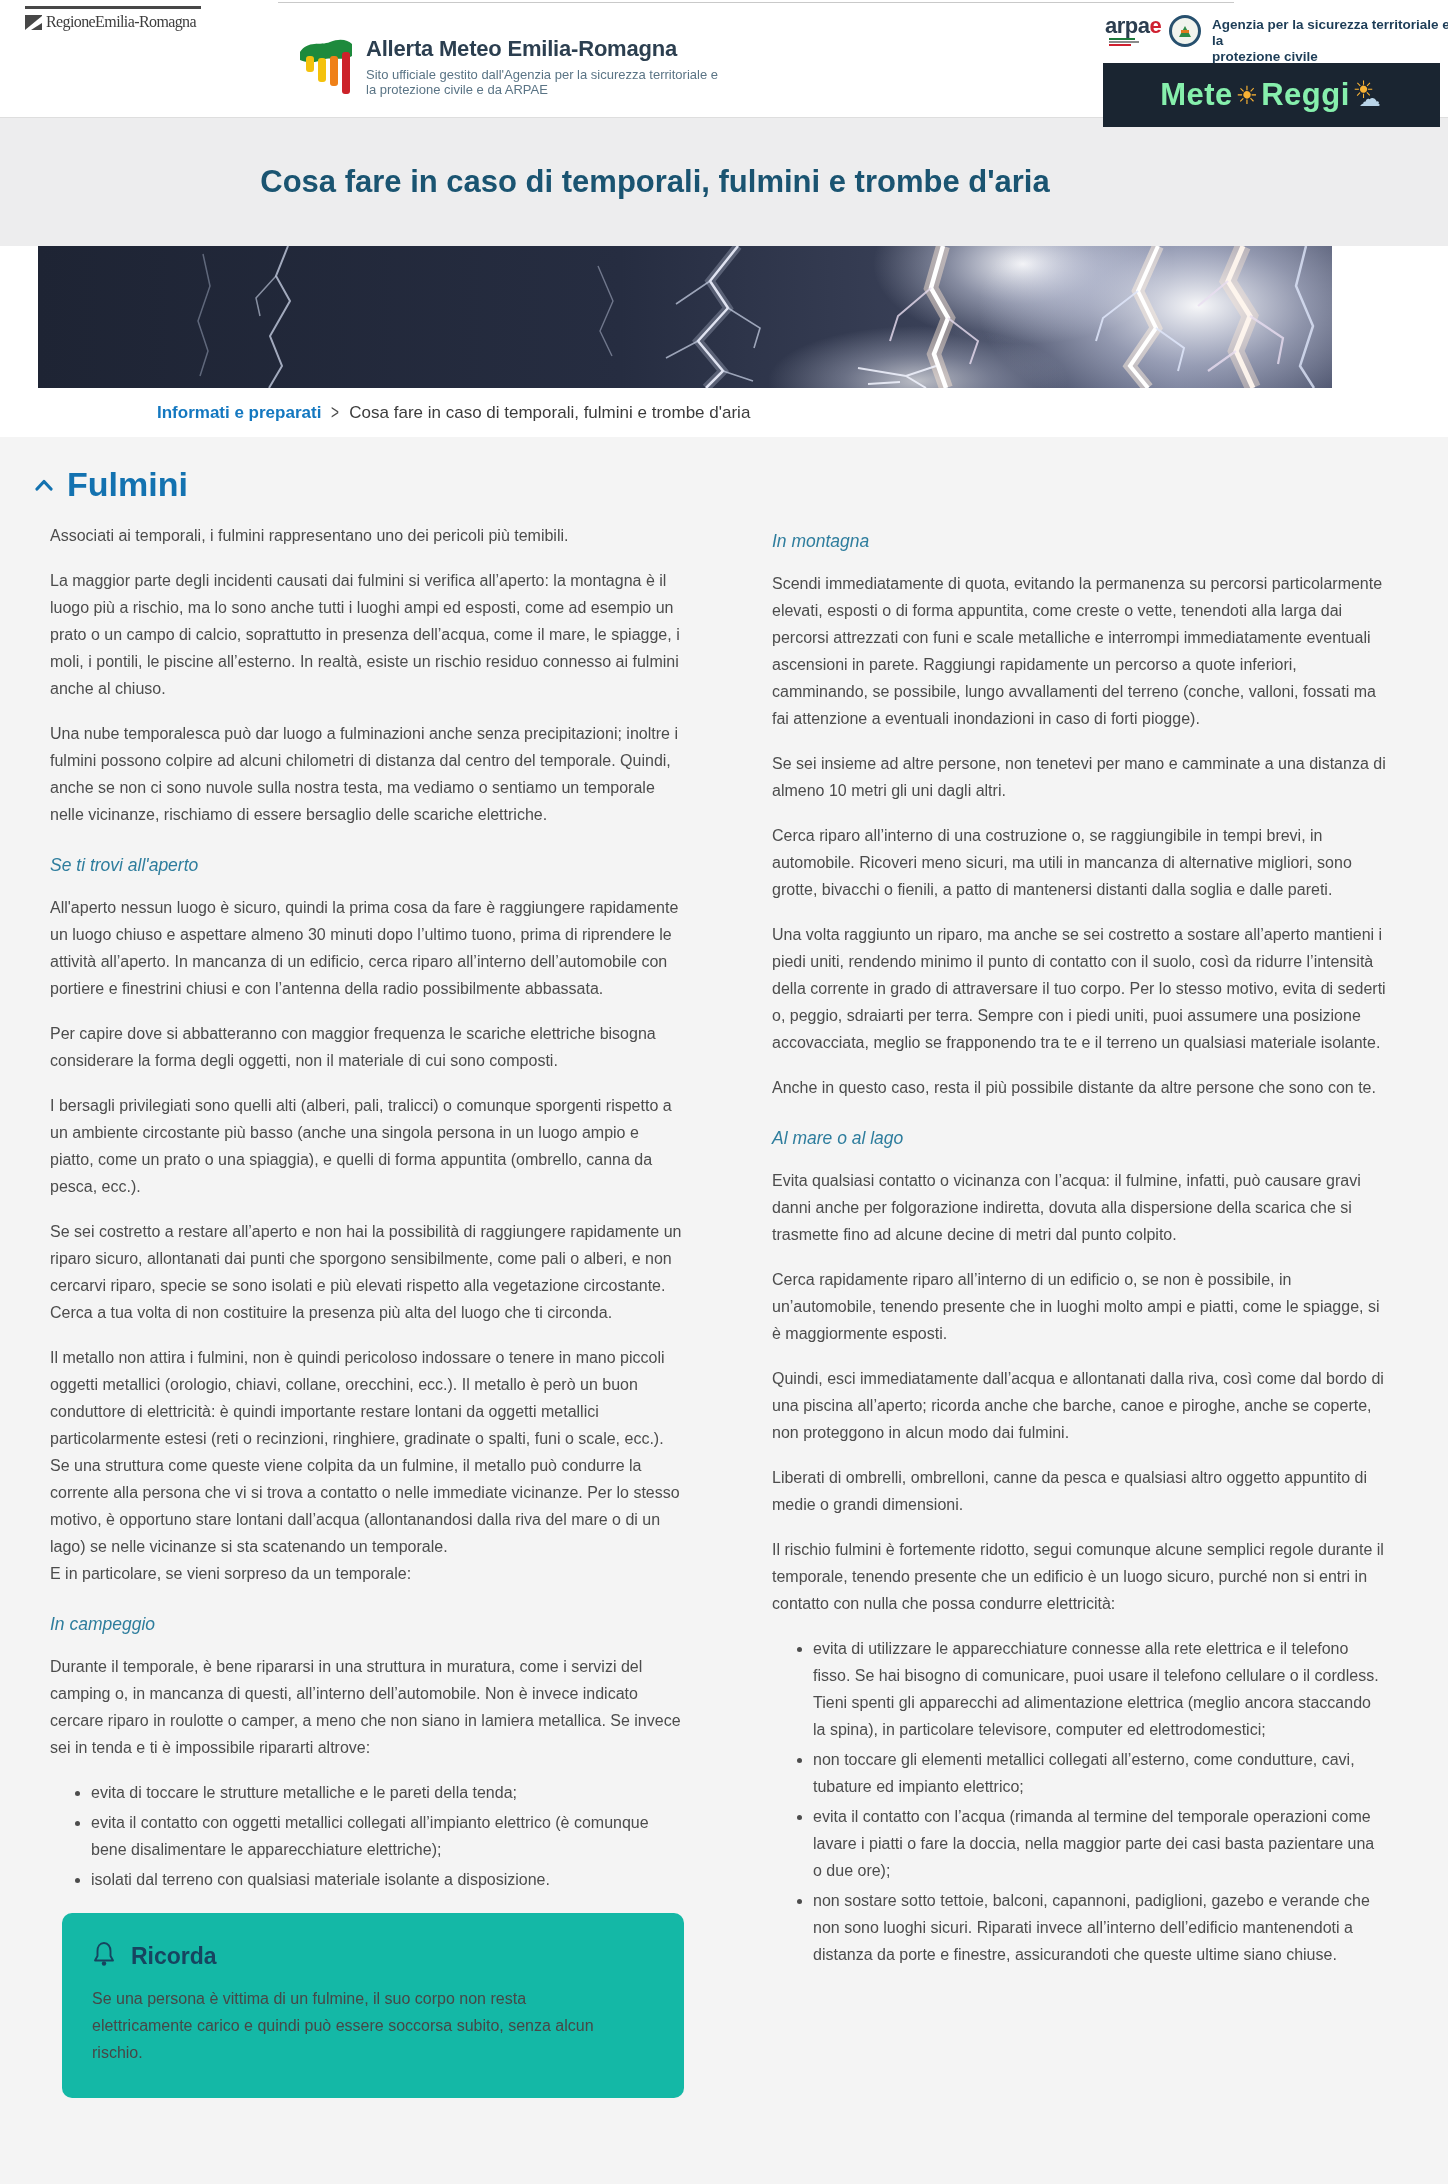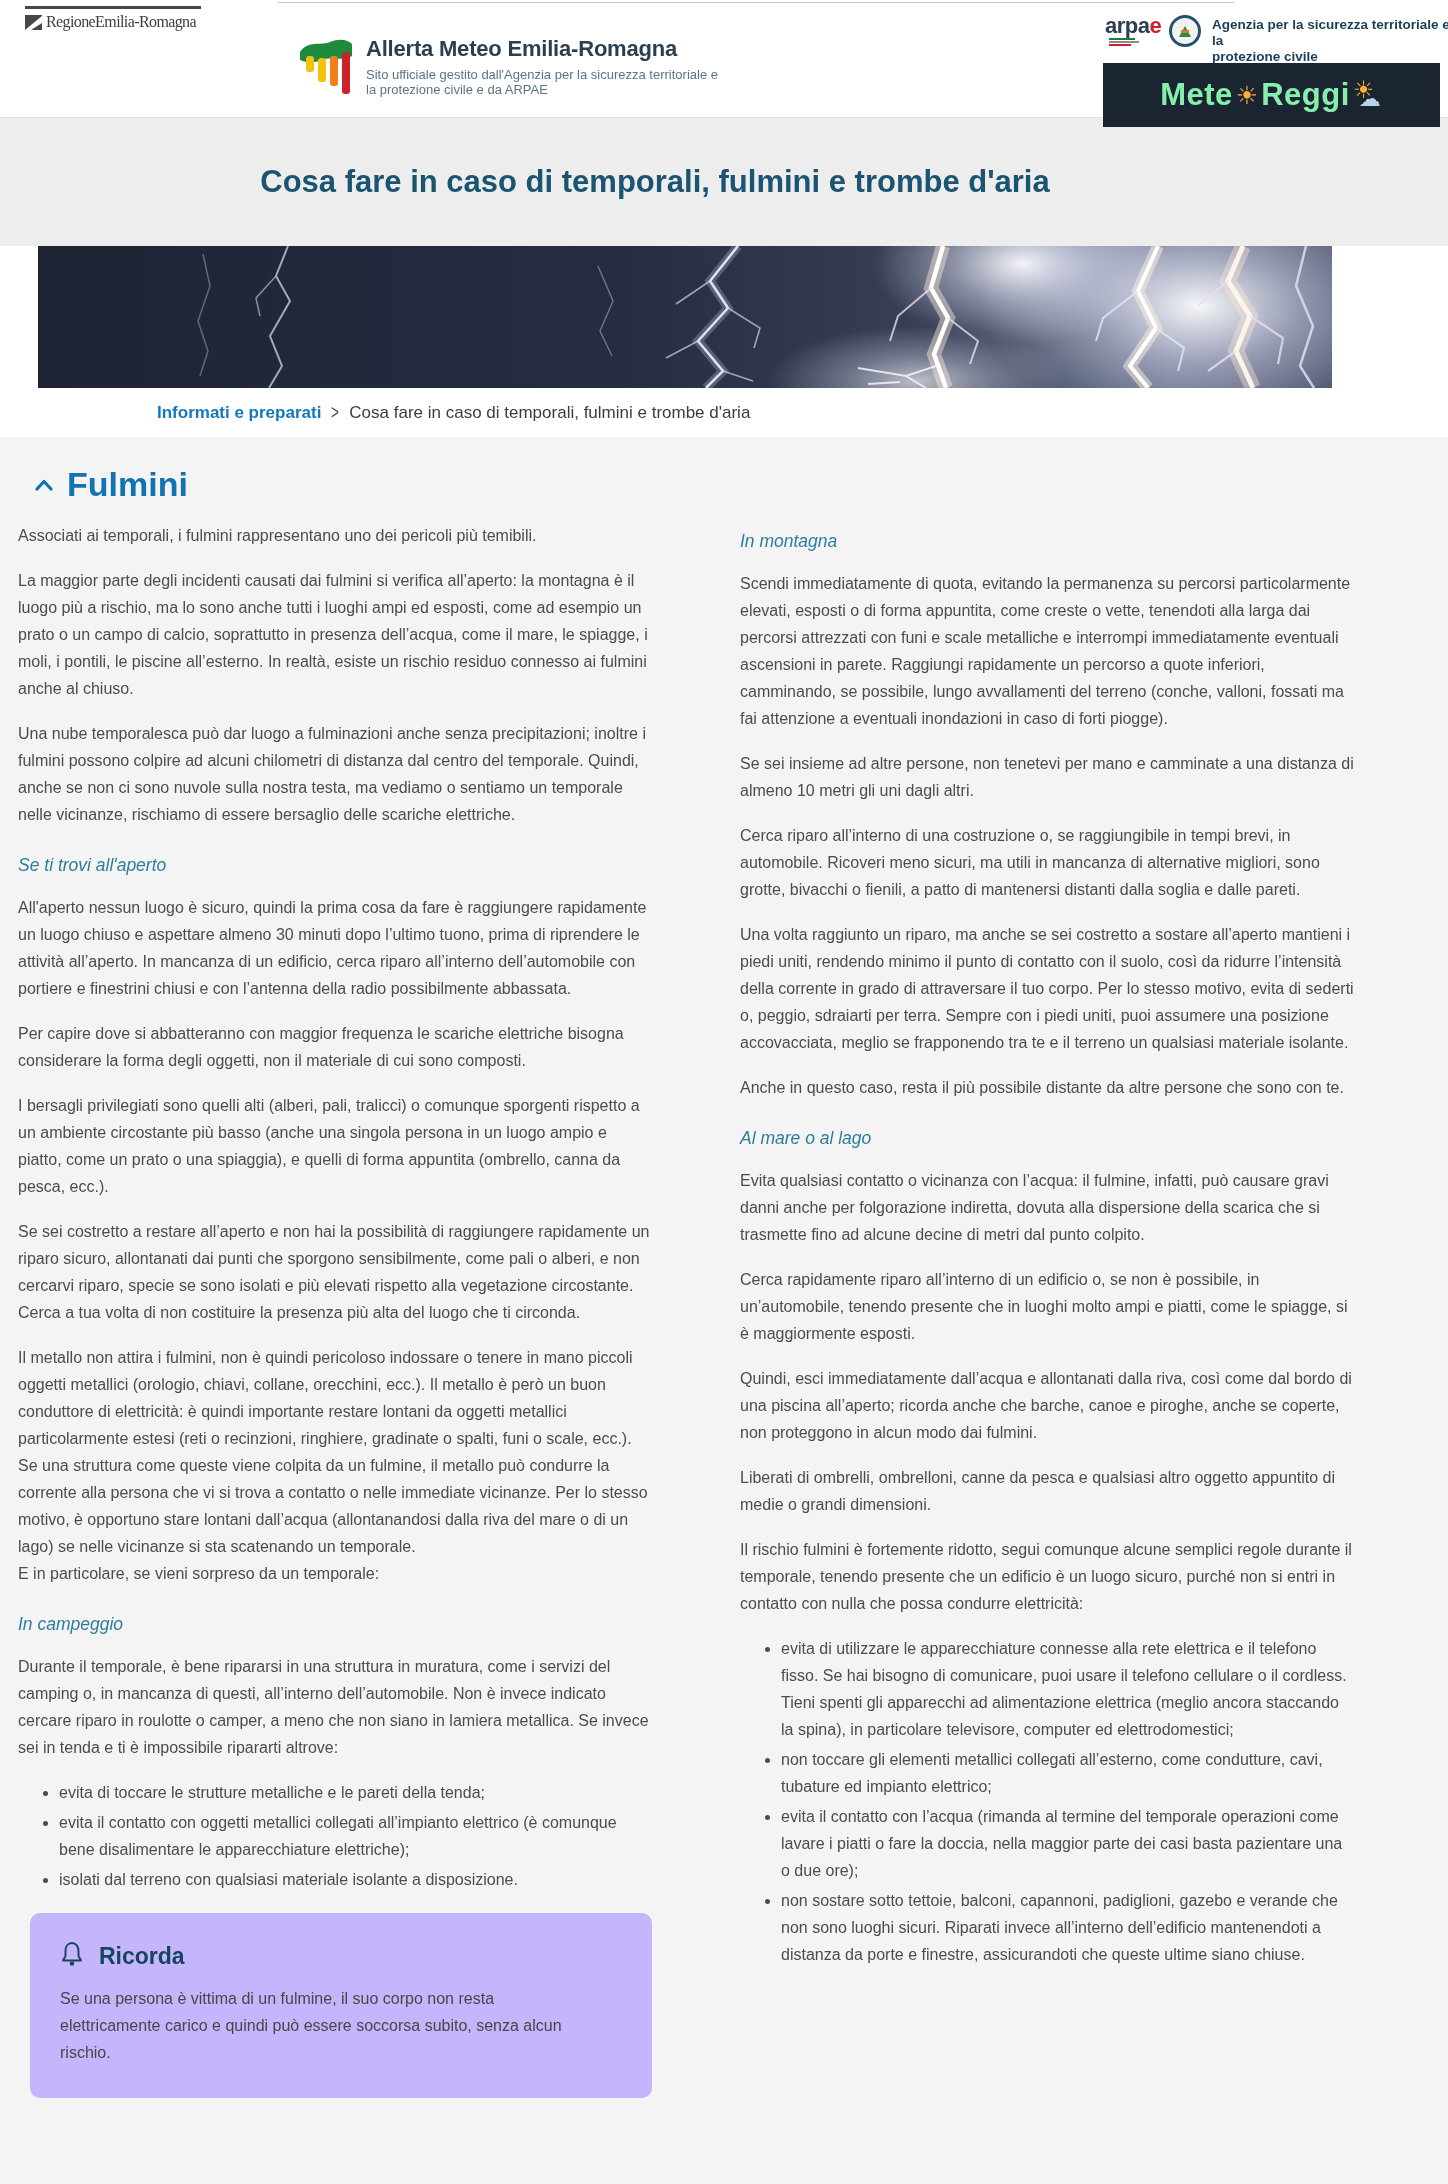--- a/index.html
+++ b/index.html
@@ -59,30 +59,30 @@
   .crumb-sep { color:#4d4d4d; font-size:17px; transform:scale(0.8,1.15); }
   .crumb-current { color:#3c3c3c; }
 
   
   .main { background:#f4f4f4; min-height:1747px; padding:22px 0 0 18px; }
   .section-head { display:flex; align-items:center; gap:14px; margin:6px 0 0 17px; cursor:pointer; }
   .chevron-up { width:18px; height:12px; }
   .section-title { margin:0; font-size:34px; font-weight:700; color:#1372b0; }
 
   .cols { display:flex; }
-  .col-left  { width:635px; margin-right:87px; }
+  .col-left  { width:635px; margin-right:87px;margin-left:32px; }
   .col-right { width:614px; }
 
   .para { font-size:16px; line-height:27px; margin:18px 0; color:#4c4c4c; }
   .para.tight { margin-top:-18px; }
   .subhead { font-size:17.5px; font-style:italic; font-weight:400; color:#2e7d9d; margin:27px 0 18px; }
   .bullets { margin:18px 0; padding-left:41px; }
   .bullets li { font-size:16px; line-height:27px; margin:0 0 3px; }
 
-  .note { background:#c4b5fd; border-radius:10px; margin:20px 0 0 12px; width:622px; padding:28px 30px 32px; }
+  .note { background:#14b8a6; border-radius:10px; margin:20px 0 0 12px; width:622px; padding:28px 30px 32px; }
   .note-head { display:flex; align-items:center; gap:15px; }
   .bell { width:24px; height:26px; }
   .note-title { margin:0; font-size:23px; font-weight:700; color:#17445f; }
   .note-text { margin:14px 0 0; font-size:16px; line-height:27px; color:#474747; max-width:530px; }
 </style>
 </head>
 <body>
 
 <header class="site-header">
   <div class="top-rule"></div>

